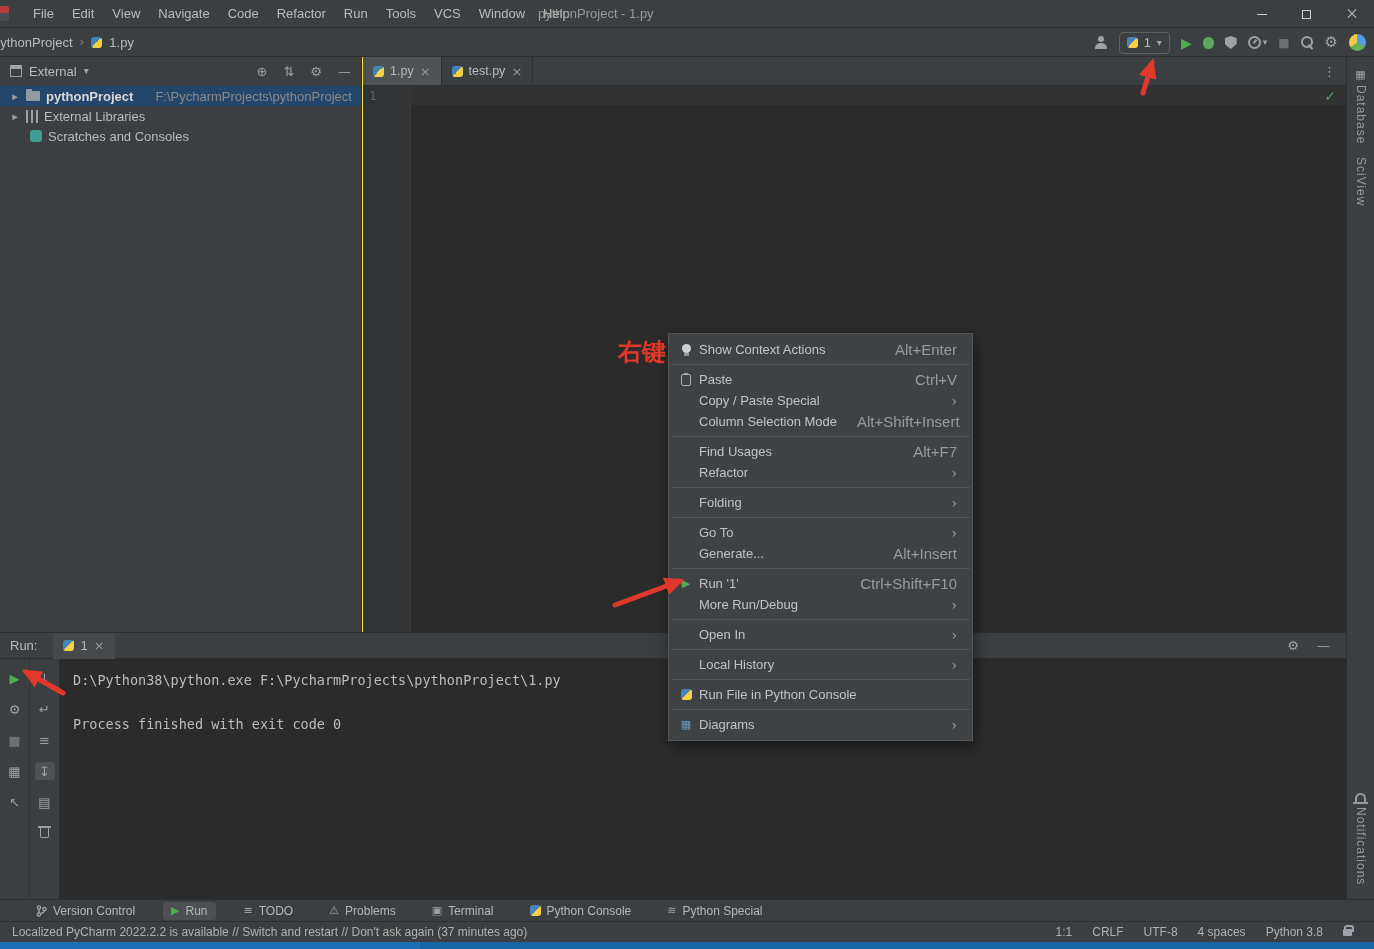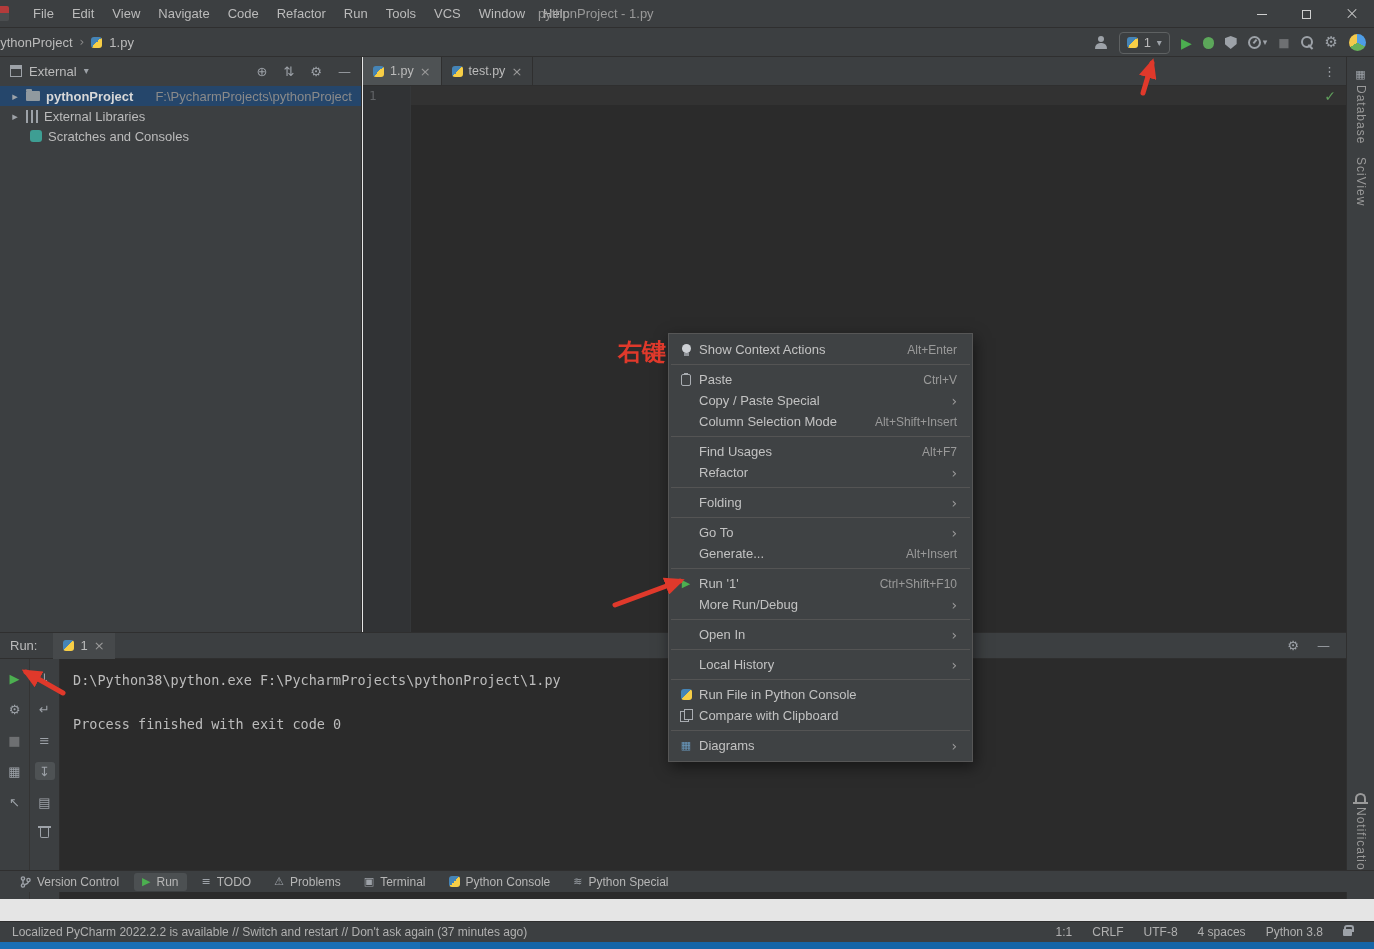--- a/index.html
+++ b/index.html
@@ -1,17 +1,17 @@
 <!DOCTYPE html>
 <html><head>
 <meta charset="utf-8">
 <style>
 *{margin:0;padding:0;box-sizing:border-box}
 html,body{background:#1e1e1e}
-.app{position:relative;width:1374px;height:949px;background:#e5e5e5;font-family:"Liberation Sans","DejaVu Sans",sans-serif;font-size:13px;color:#bbbbbb;overflow:hidden}
+.app{position:relative;width:1374px;height:949px;background:#fde047;font-family:"Liberation Sans","DejaVu Sans",sans-serif;font-size:13px;color:#bbbbbb;overflow:hidden}
 
 
 .title-bar{position:absolute;left:0;top:0;width:100%;height:28px;display:flex;align-items:center;background:#3c3f41;border-bottom:1px solid #2f2f2f}
 .corner-icon{position:absolute;left:0;top:6px;width:9px;height:15px;background:linear-gradient(#b33b3b 0 50%,#4a4d4f 50%);border-radius:0 2px 2px 0}
 .menus{display:flex;margin-left:24px}
 .menu-item{padding:0 9px;line-height:27px;cursor:default}
 .win-title{position:absolute;left:538px;top:0;line-height:28px;color:#999}
 .win-controls{position:absolute;right:0;top:0;height:28px;display:flex}
 .win-btn{width:45px;height:28px;display:flex;align-items:center;justify-content:center}
 .ic-min{width:10px;height:1px;background:#cfcfcf}
@@ -103,35 +103,35 @@
 .run-header-tools{margin-left:auto;display:flex;gap:18px;align-items:center;padding-right:16px}
 .rp-col{position:absolute;top:26px;bottom:0;width:30px;background:#3c3f41;display:flex;flex-direction:column;align-items:center;padding-top:10px;gap:13px}
 .rp-col1{left:0;border-right:1px solid #343434}
 .rp-col2{left:30px;border-right:1px solid #2f2f2f}
 .rp-ic{font-size:13px;width:20px;height:18px;display:flex;align-items:center;justify-content:center}
 .rp-ic.sel{background:#4e5254;border-radius:3px}
 .console{position:absolute;left:61px;top:26px;right:0;bottom:0;padding:10px 12px;font-family:"DejaVu Sans Mono",monospace;font-size:13.5px;color:#bcbcbc}
 .console-line{line-height:22px;white-space:pre;min-height:22px}
 
 
-.bottom-bar{position:absolute;left:0;top:870px;width:100%;height:22px;background:#3c3f41;border-top:1px solid #2f2f2f;display:flex;align-items:center;gap:7px;padding-left:12px;font-size:12px;color:#b6b6b6}
+.bottom-bar{position:absolute;left:0;top:899px;width:100%;height:22px;background:#3c3f41;border-top:1px solid #2f2f2f;display:flex;align-items:center;gap:20px;padding-left:28px;font-size:12px;color:#b6b6b6}
 .bb-item{display:flex;align-items:center;gap:6px;padding:1px 8px;border-radius:3px;height:18px}
 .bb-item.active{background:#4c5052}
 .bb-ic{font-size:11px}
 .status-bar{position:absolute;left:0;top:921px;width:100%;height:21px;background:#3c3f41;border-top:1px solid #2f2f2f;display:flex;align-items:center;padding:0 12px;font-size:12px;color:#b0b0b0}
 .status-right{margin-left:auto;display:flex;gap:20px;margin-right:10px}
 .taskbar{position:absolute;left:0;top:942px;width:100%;height:7px;background:#1565a7}
 .taskbar::before{content:"";position:absolute;left:0;top:0;width:420px;height:100%;background:#1a6fb5}
 
 
 .context-menu{position:absolute;left:668px;top:333px;width:305px;background:#3f4244;border:1px solid #565656;box-shadow:2px 5px 14px rgba(0,0,0,.5);padding:5px 1px;z-index:40}
 .mi{display:flex;align-items:center;height:21px;padding:0 14px 0 7px}
 .mi-ic{width:18px;display:flex;justify-content:center;align-items:center;flex:none}
 .mi-label{margin-left:4px;color:#c2c2c2;white-space:nowrap}
-.mi-right{margin-left:auto;color:#9a9a9a;font-size:12px;padding-left:20px}
+.mi-right{margin-left:auto;color:#9a9a9a;font-size:15px;padding-left:20px}
 .mi-arrow{margin-left:auto;color:#9a9a9a;font-size:14px}
 .menu-sep{height:1px;background:#545454;margin:4px 1px}
 
 
 .annot-svg{position:absolute;left:0;top:0;z-index:60;pointer-events:none}
 .annot-label{position:absolute;left:618px;top:336px;z-index:60;color:#e0392b;font-size:24px;font-weight:bold}
 </style>
 </head>
 <body>
 
@@ -431,26 +431,20 @@
       <span class="mi-label">Local History</span>
       <span class="mi-arrow glyph">›</span>
     </div>
     <div class="menu-sep"></div>
     <div class="mi">
       <span class="mi-ic">
           <span class="i-py small"></span>
         </span>
       <span class="mi-label">Run File in Python Console</span>
     </div>
-    <div class="mi">
-      <span class="mi-ic">
-          <span class="i-compare"></span>
-        </span>
-      <span class="mi-label">Compare with Clipboard</span>
-    </div>
     <div class="menu-sep"></div>
     <div class="mi">
       <span class="mi-ic gicon" style="color:#6897bb;font-size:11px">▦</span>
       <span class="mi-label">Diagrams</span>
       <span class="mi-arrow glyph">›</span>
     </div>
   </div>
 
   <div class="annot-label">右键</div>
   <svg class="annot-svg" width="1374" height="949">

